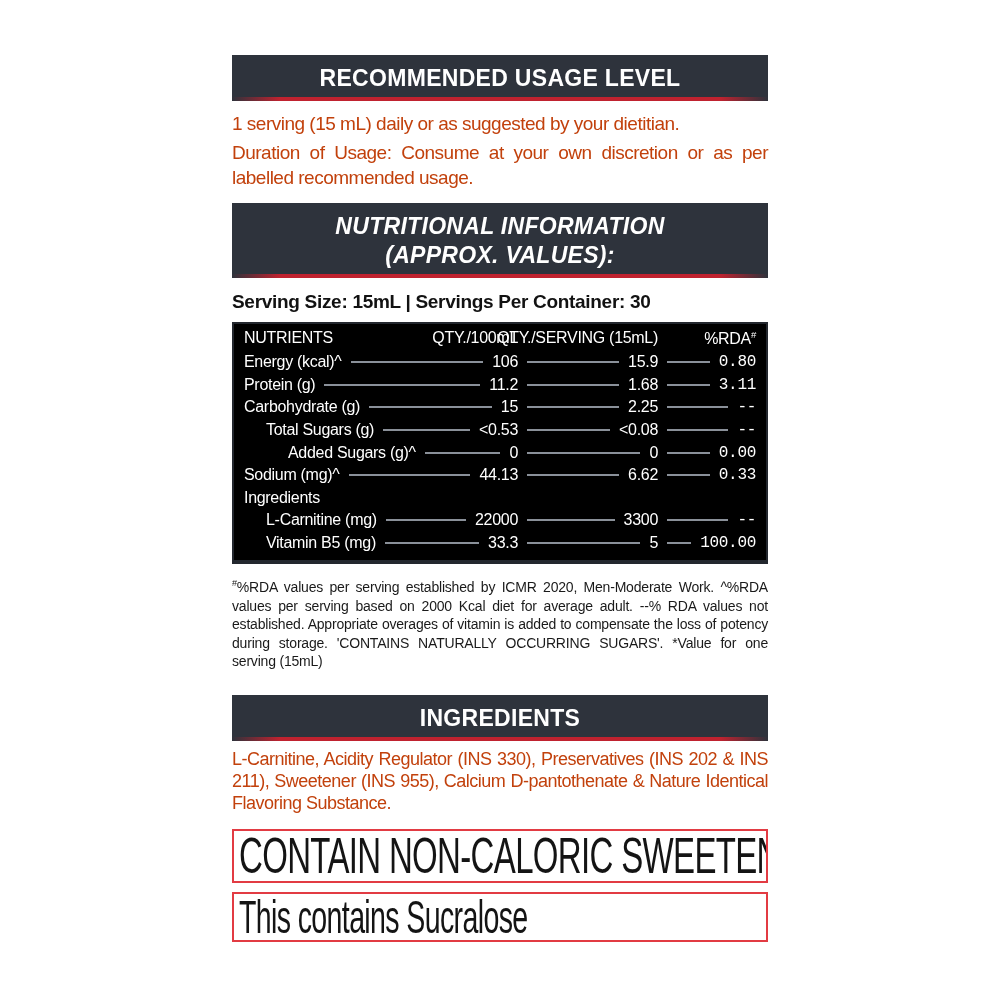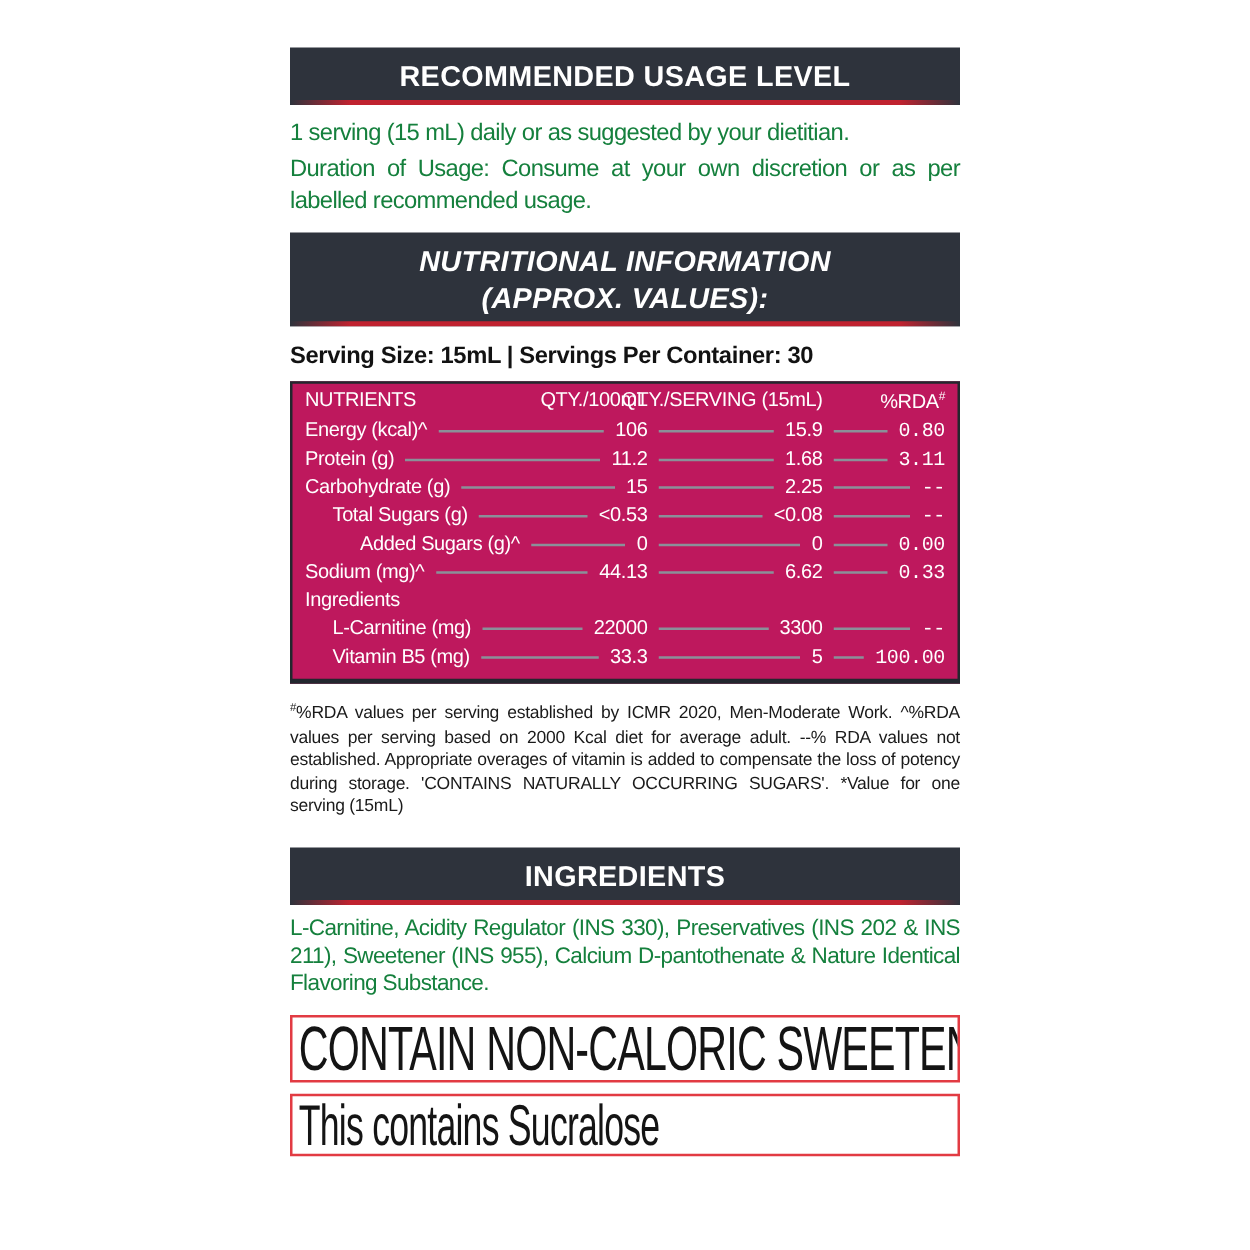--- a/index.html
+++ b/index.html
@@ -1,33 +1,33 @@
 <!DOCTYPE html>
 <html><head>
 <meta charset="utf-8">
 <style>
   html,body{margin:0;padding:0;background:#ffffff;}
   body{width:1000px;height:1000px;position:relative;font-family:"Liberation Sans",sans-serif;color:#121212;}
-  .sheet{width:536px;margin:0 auto;padding-top:38px;}
+  .sheet{width:536px;margin:17px auto;padding-top:38px;}
 
   
   .banner{background:#2e333c;color:#fff;text-align:center;font-weight:bold;
           position:relative;padding:9px 0 8px;font-size:23px;letter-spacing:.3px;line-height:29px;}
   .banner::after{content:"";position:absolute;left:0;right:0;bottom:0;height:4px;
           background:linear-gradient(90deg,#2e333c 0%,#c0222f 9%,#c0222f 91%,#2e333c 100%);}
   .banner .bl{display:block;}
 
   
-  .body-text{margin:0;font-size:19px;line-height:25px;letter-spacing:-.5px;color:#15803d;}
+  .body-text{margin:0;font-size:19px;line-height:25px;letter-spacing:-.5px;color:#c2410c;}
   .p1{margin-top:10px;}
   .p2{margin-top:4px;text-align:justify;}
   .serving{margin-top:13px;font-weight:bold;font-size:19px;letter-spacing:-.3px;}
 
   
-  .panel{margin-top:9px;background:#be185d;border:2px solid #23272e;border-bottom-width:4px;
+  .panel{margin-top:9px;background:#000000;border:2px solid #23272e;border-bottom-width:4px;
          padding:4px 10px 6px;color:#fff;box-sizing:border-box;}
   .t-head{position:relative;height:23px;font-size:16px;letter-spacing:-.3px;}
   .t-head .h{position:absolute;top:1px;white-space:nowrap;}
   .h1{left:0;} .h2{right:238px;} .h3{right:98px;} .h4{right:0;}
   sup{font-size:.6em;}
   .t-row{display:flex;align-items:center;height:22.6px;font-size:16px;letter-spacing:-.3px;}
   .t-label{white-space:nowrap;}
   .ind0{padding-left:0;} .ind1{padding-left:22px;} .ind2{padding-left:44px;}
   .cell{display:flex;align-items:flex-start;min-width:0;}
   .c1{flex:1;} .c2{width:140px;} .c3{width:98px;font-family:Liberation Mono, monospace;}

